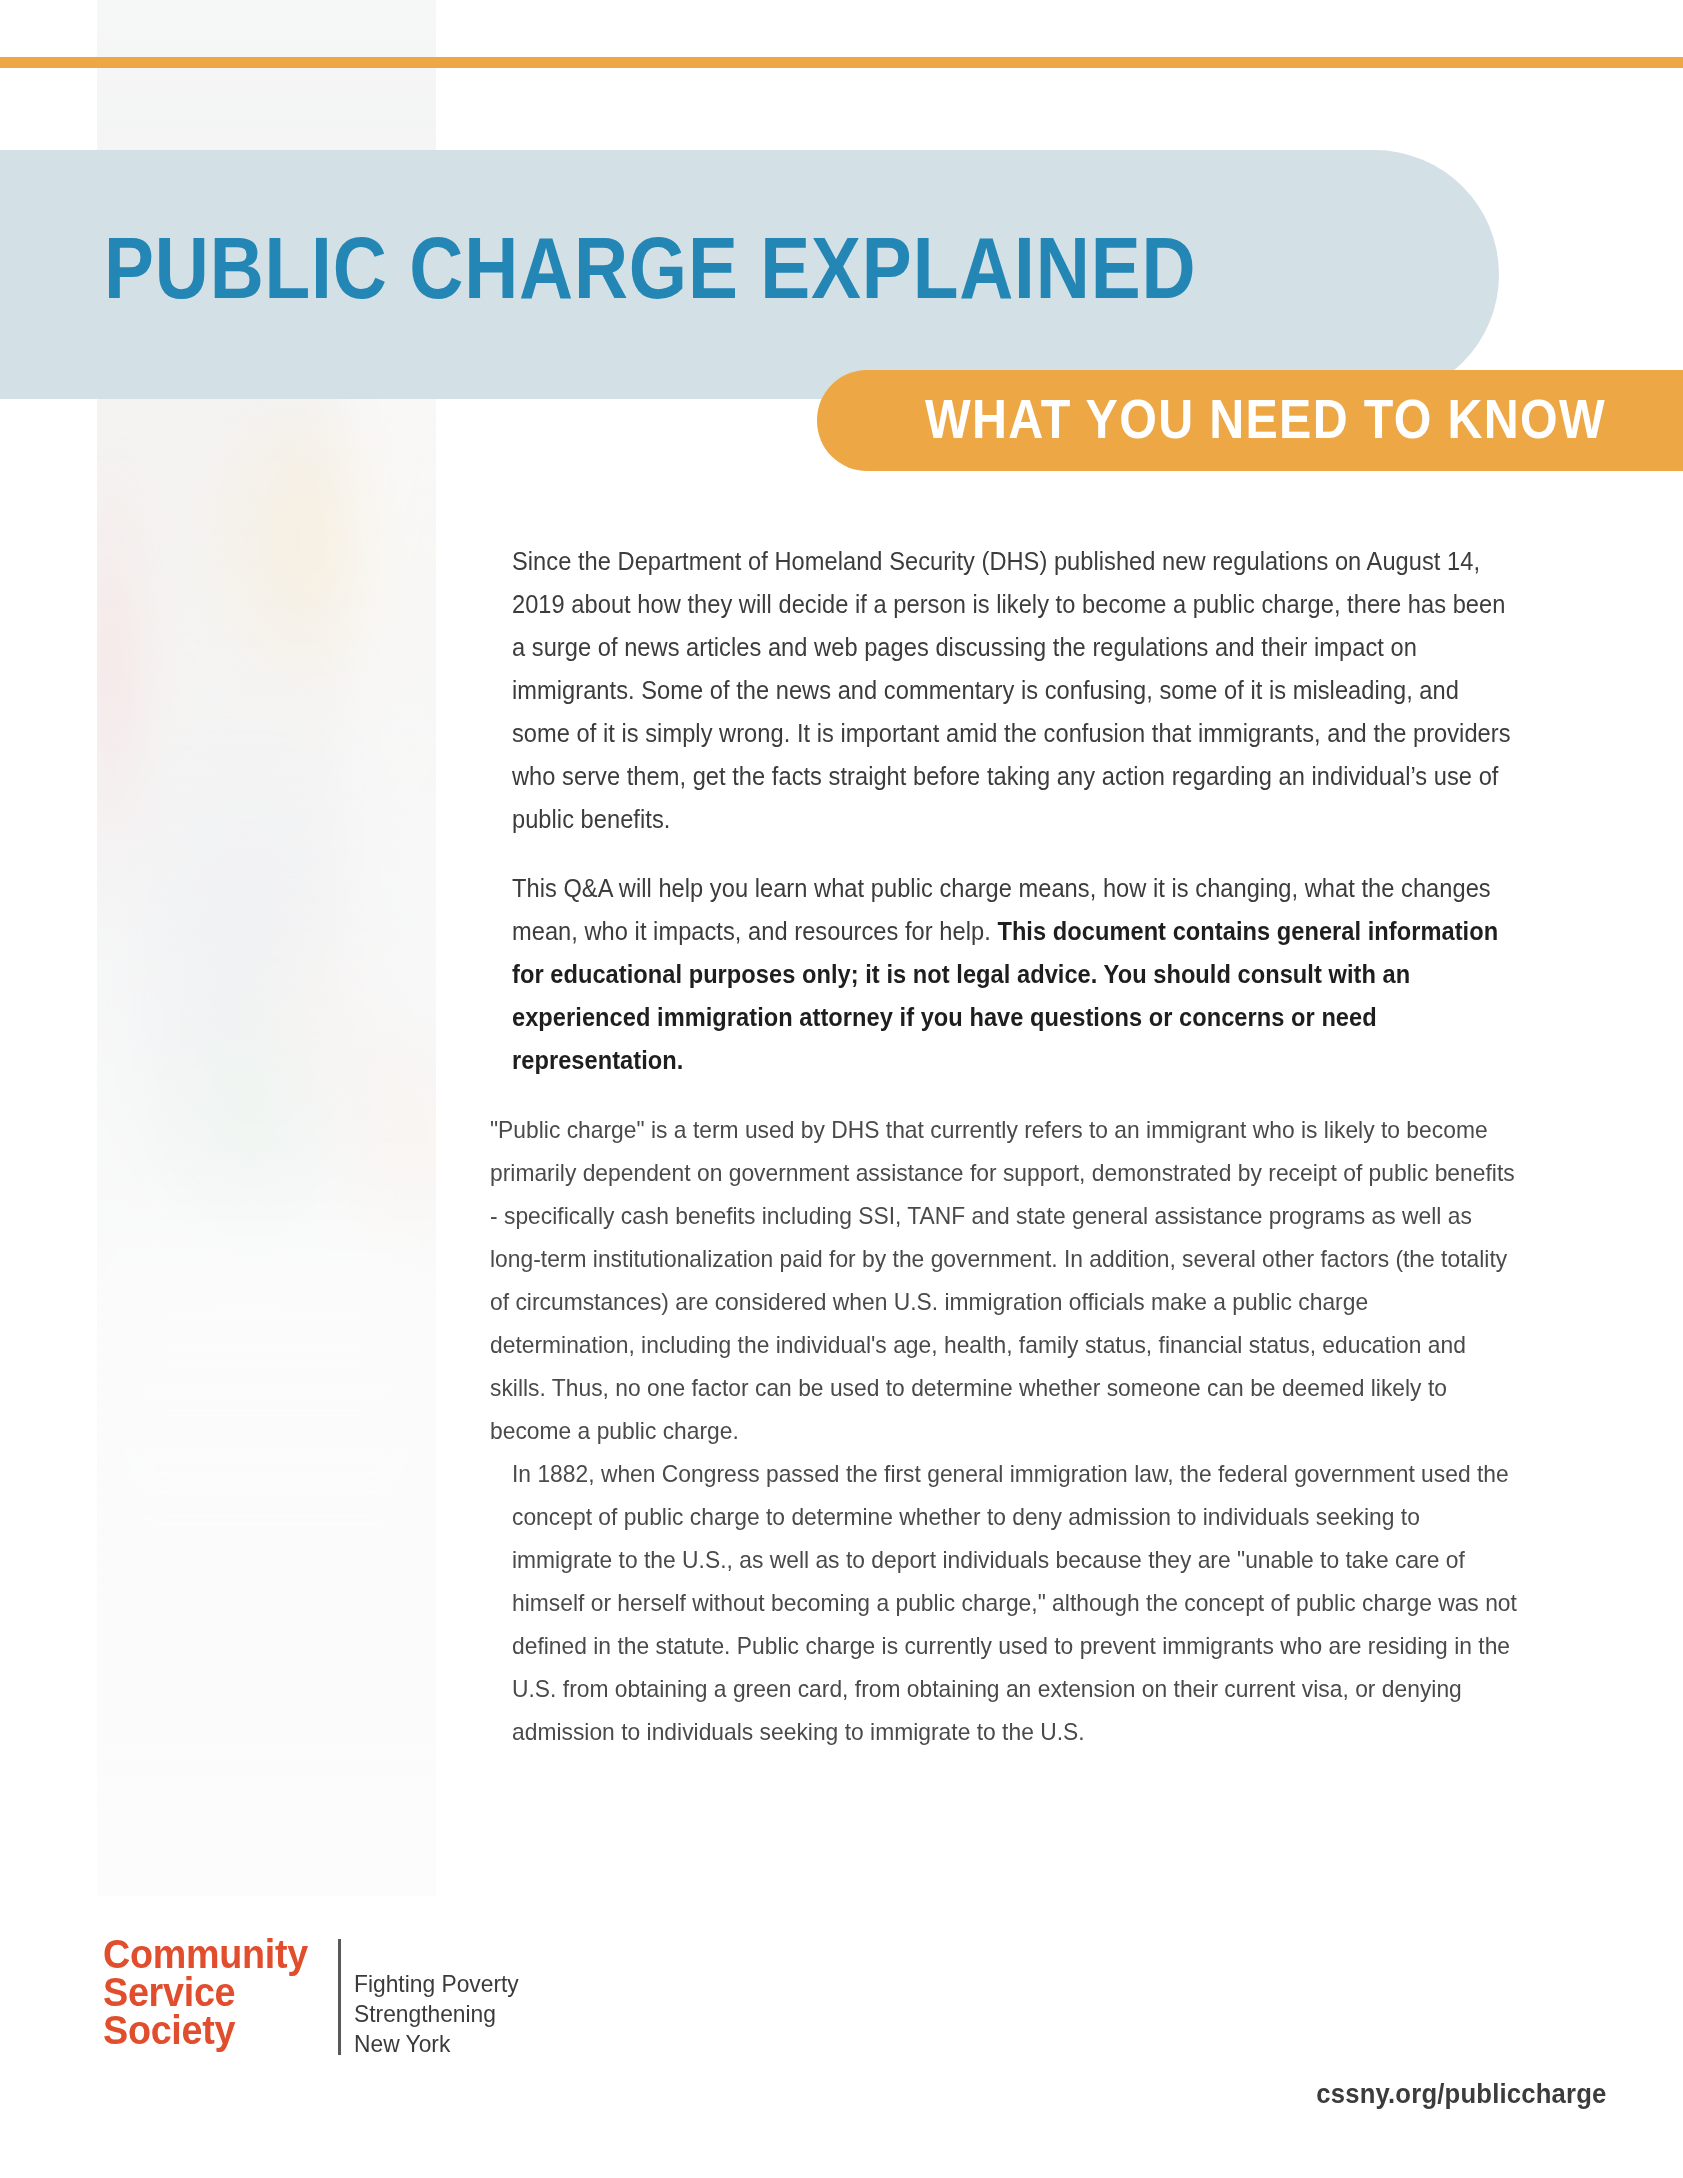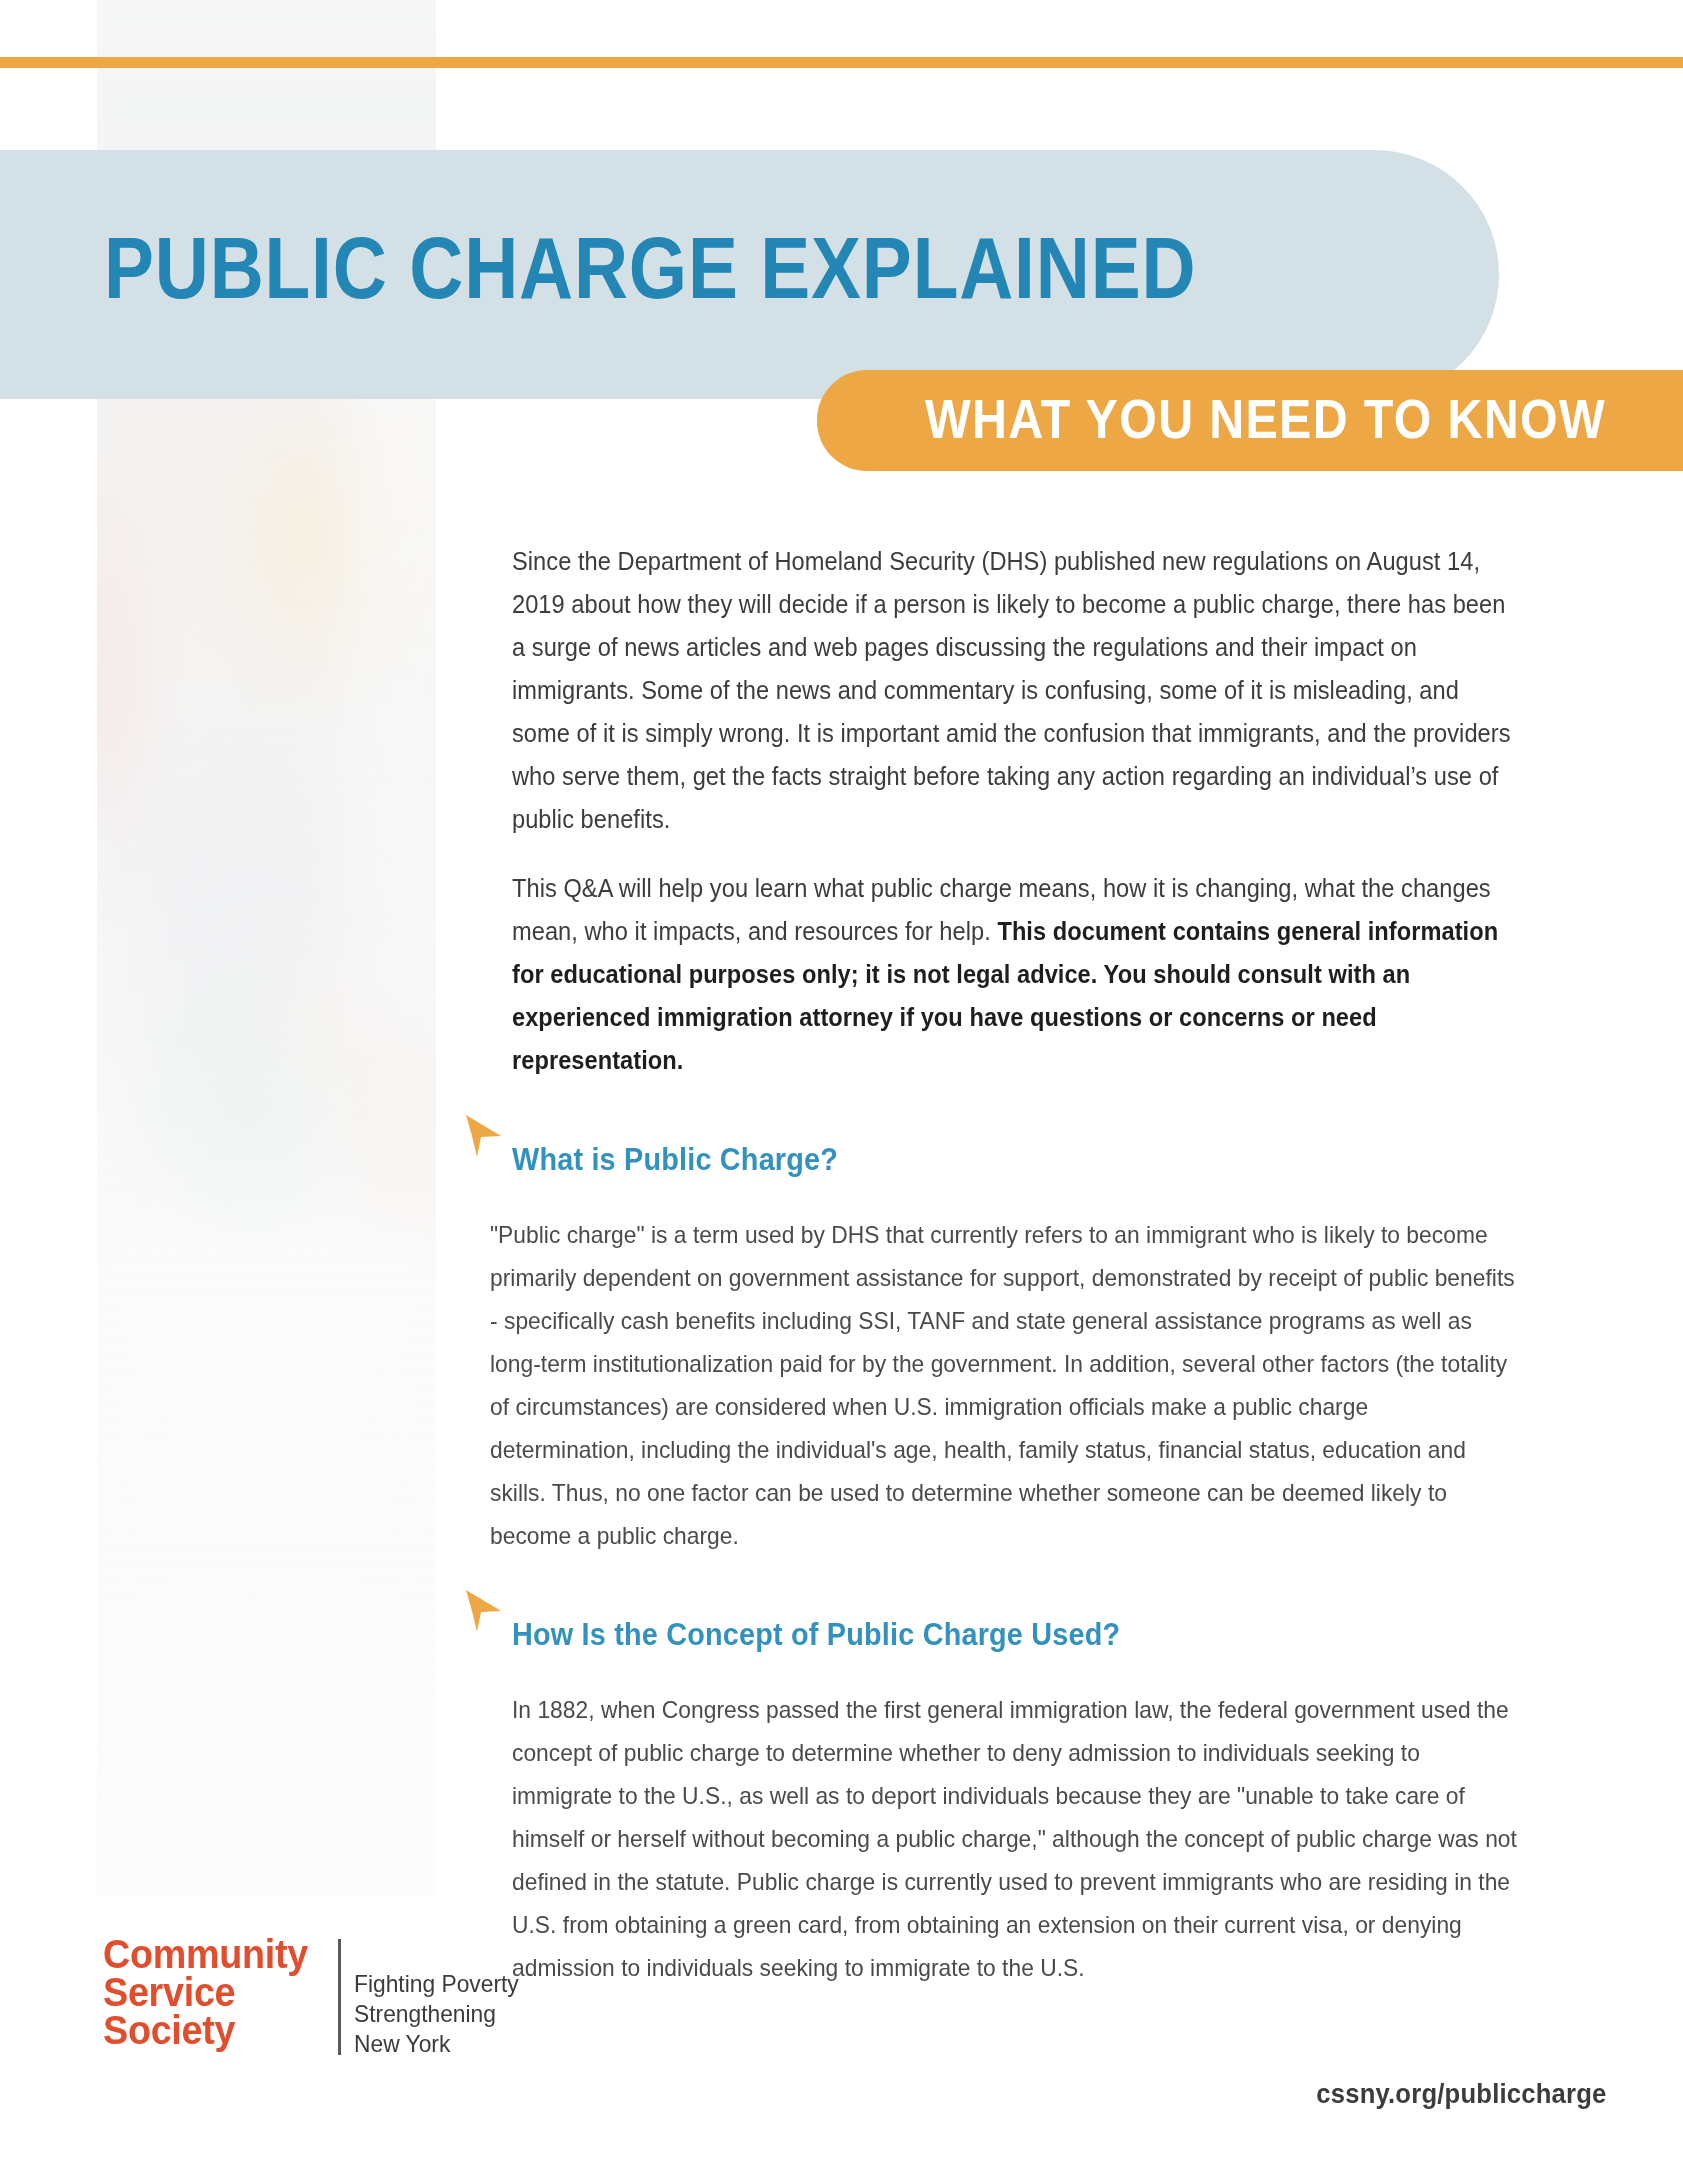--- a/index.html
+++ b/index.html
@@ -276,36 +276,24 @@
 
 <div class="content">
 
   <p class="para">Since the Department of Homeland Security (DHS) published new regulations on August 14, 2019 about how they will decide if a person is likely to become a public charge, there has been a surge of news articles and web pages discussing the regulations and their impact on immigrants. Some of the news and commentary is confusing, some of it is misleading, and some of it is simply wrong. It is important amid the confusion that immigrants, and the providers who serve them, get the facts straight before taking any action regarding an individual’s use of public benefits.</p>
 
   <p class="para">
     <span>This Q&amp;A will help you learn what public charge means, how it is changing, what the changes mean, who it impacts, and resources for help. </span><b>This document contains general information for educational purposes only; it is not legal advice. You should consult with an experienced immigration attorney if you have questions or concerns or need representation.</b>
   </p>
 
   <div class="qsection">
-    <div class="q-head-row">
-      <svg class="q-arrow" viewBox="0 0 40 46">
-        <polygon points="2,2 37,23 17,24 13,44 8,23" fill="#eda745"></polygon>
-      </svg>
-      <div class="q-title">What is Public Charge?</div>
-    </div>
     <p class="qbody outdent">"Public charge" is a term used by DHS that currently refers to an immigrant who is likely to become primarily dependent on government assistance for support, demonstrated by receipt of public benefits - specifically cash benefits including SSI, TANF and state general assistance programs as well as long-term institutionalization paid for by the government. In addition, several other factors (the totality of circumstances) are considered when U.S. immigration officials make a public charge determination, including the individual's age, health, family status, financial status, education and skills. Thus, no one factor can be used to determine whether someone can be deemed likely to become a public charge.</p>
   </div>
 
   <div class="qsection">
-    <div class="q-head-row">
-      <svg class="q-arrow" viewBox="0 0 40 46">
-        <polygon points="2,2 37,23 17,24 13,44 8,23" fill="#eda745"></polygon>
-      </svg>
-      <div class="q-title">How Is the Concept of Public Charge Used?</div>
-    </div>
     <p class="qbody">In 1882, when Congress passed the first general immigration law, the federal government used the concept of public charge  to determine whether to deny admission to individuals seeking to immigrate to the U.S., as well as to deport individuals because they are "unable to take care of himself or herself without becoming a public charge," although the concept of public charge was not defined in the statute.  Public charge is currently used to prevent immigrants who are residing in the U.S. from obtaining a green card, from obtaining an extension on their current visa, or denying admission to individuals seeking to immigrate to the U.S.</p>
   </div>
 
 </div>
 
 <div class="logo">
   <div class="logo-words">
     <div>Community</div>
     <div>Service</div>
     <div>Society</div>

